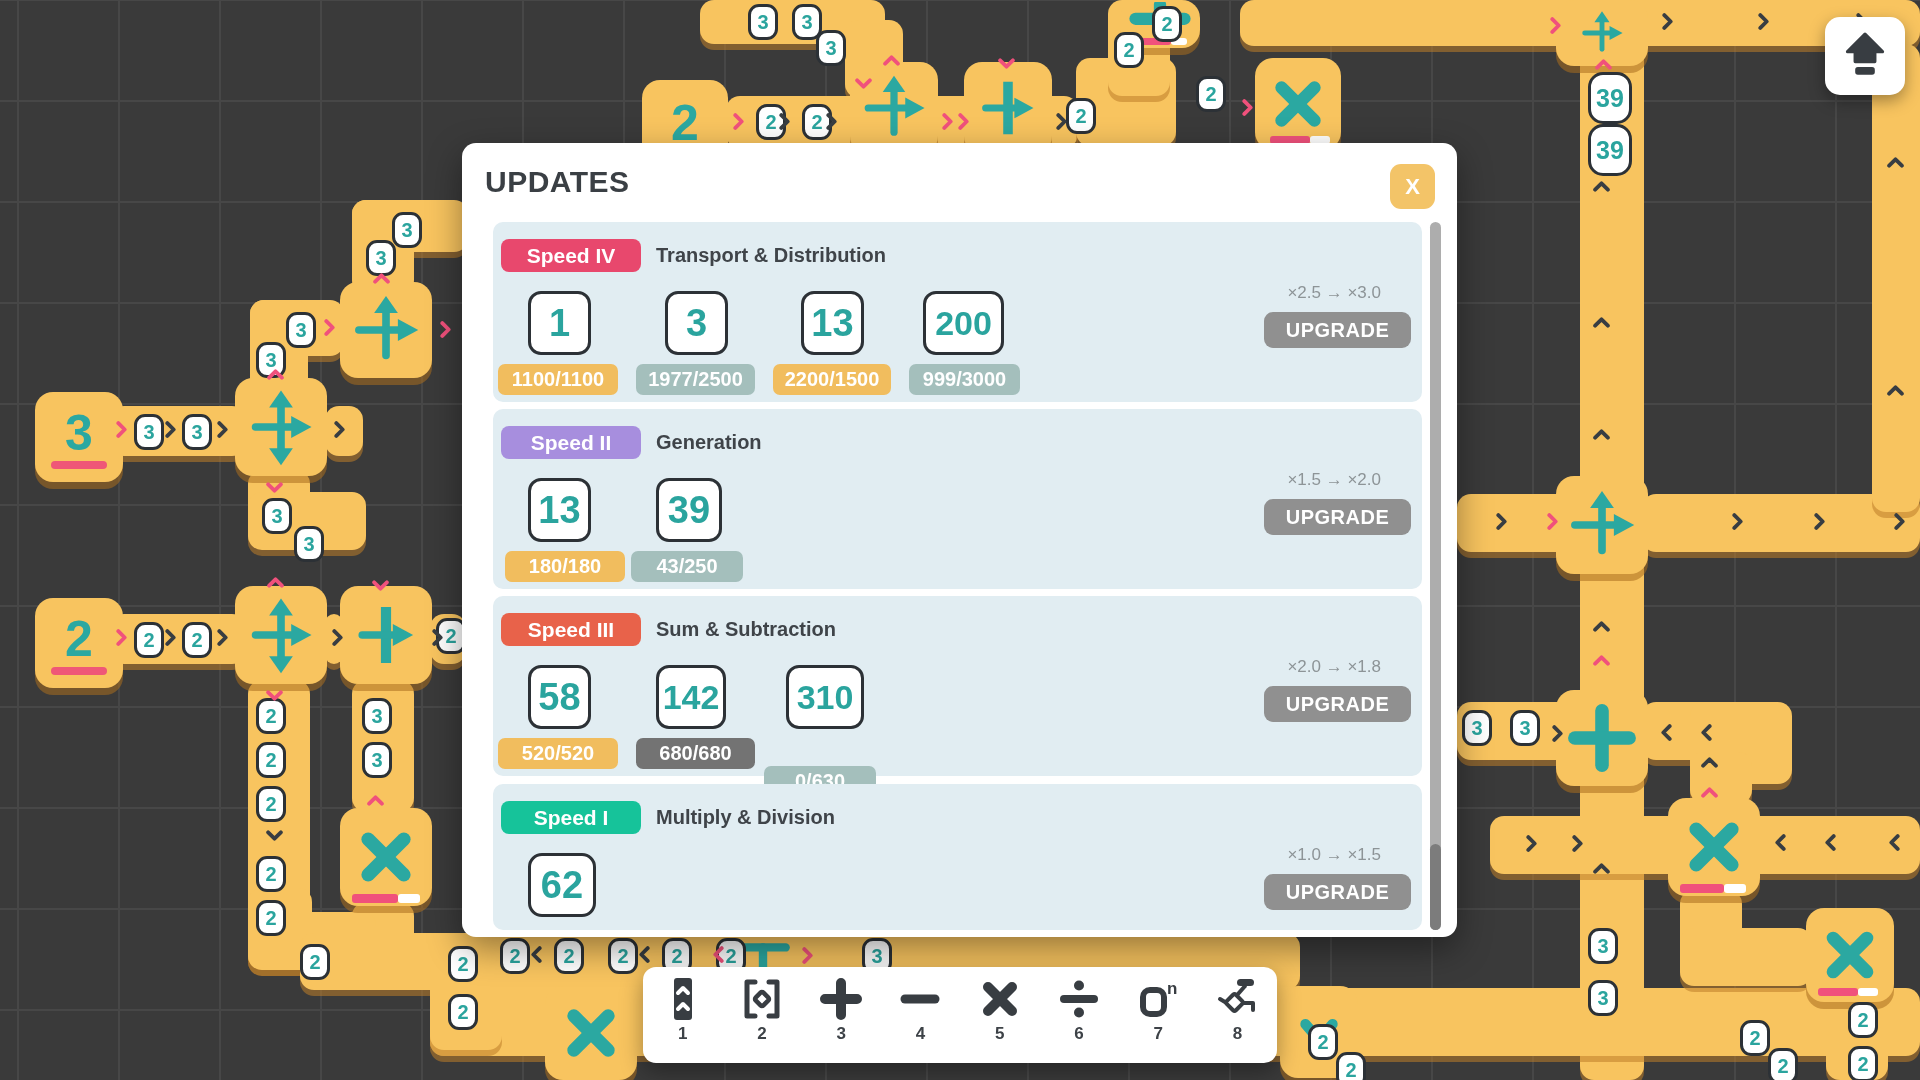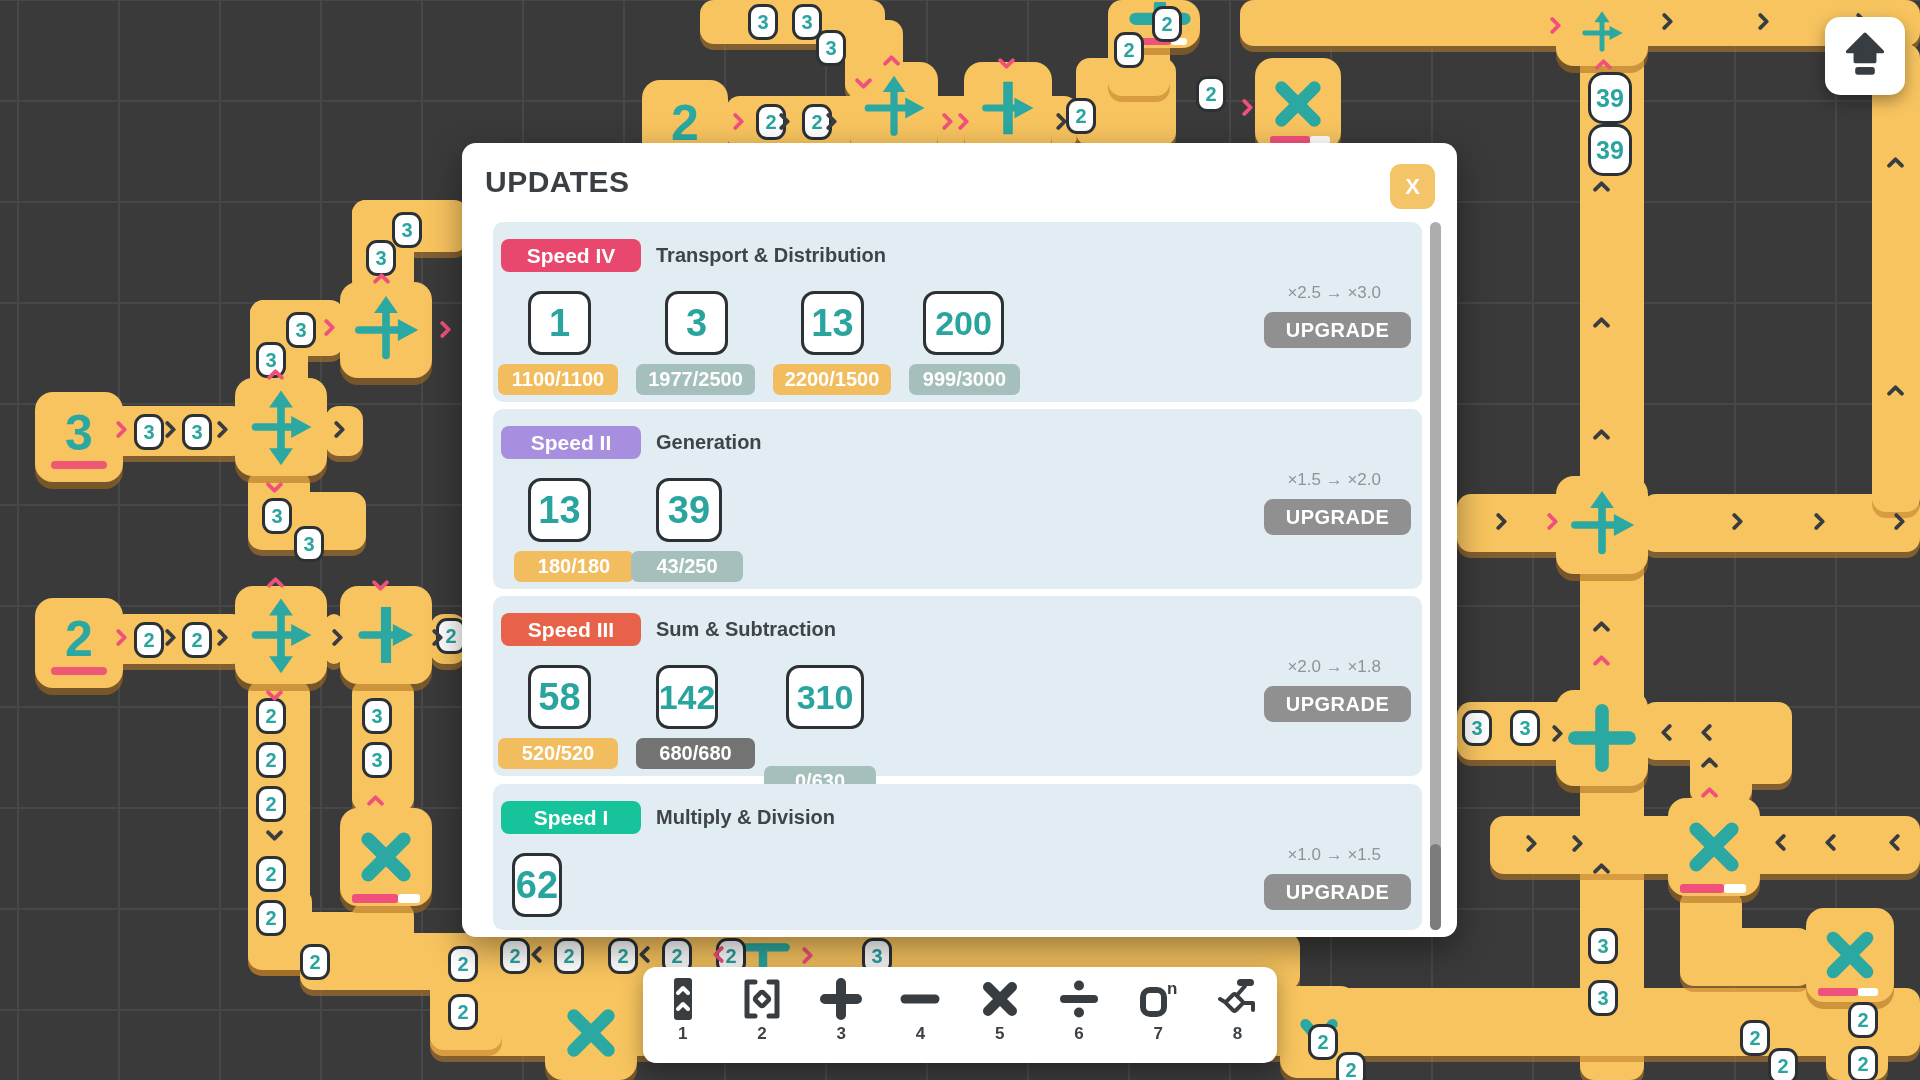--- a/index.html
+++ b/index.html
@@ -601,41 +601,41 @@
           <div class="chip" style="left: 280px; width: 118px; background: rgb(241, 189, 94);">2200/1500</div>
           <div class="chip" style="left: 416px; width: 111px; background: rgb(164, 191, 188);">999/3000</div>
           <div class="up-text">×2.5 → ×3.0</div>
           <button class="up-btn">UPGRADE</button>
         </div>
         <div class="section" style="top: 266px; height: 180px;">
           <div class="pill" style="background: rgb(167, 142, 222);">Speed II</div>
           <div class="category">Generation</div>
           <div class="card" style="left: 35px; width: 63px; font-size: 38px;">13</div>
           <div class="card" style="left: 163px; width: 66px; font-size: 38px;">39</div>
-          <div class="chip" style="left: 21px; width: 120px; background: rgb(241, 189, 94);">180/180</div>
+          <div class="chip" style="left: 12px; width: 120px; background: rgb(241, 189, 94);">180/180</div>
           <div class="chip" style="left: 138px; width: 112px; background: rgb(164, 191, 188);">43/250</div>
           <div class="up-text">×1.5 → ×2.0</div>
           <button class="up-btn">UPGRADE</button>
         </div>
         <div class="section" style="top: 453px; height: 180px;">
           <div class="pill" style="background: rgb(232, 98, 74);">Speed III</div>
           <div class="category">Sum &amp; Subtraction</div>
           <div class="card" style="left: 35px; width: 63px; font-size: 38px;">58</div>
-          <div class="card" style="left: 163px; width: 62px; font-size: 34px;">142</div>
+          <div class="card" style="left: 163px; width: 70px; font-size: 34px;">142</div>
           <div class="card" style="left: 293px; width: 78px; font-size: 34px;">310</div>
           <div class="chip" style="left: 5px; width: 120px; background: rgb(241, 189, 94);">520/520</div>
           <div class="chip" style="left: 143px; width: 119px; background: #737373;">680/680</div>
           <div class="chip" style="left: 271px; width: 112px; background: rgb(164, 191, 188); margin-top: 28px;">0/630</div>
           <div class="up-text">×2.0 → ×1.8</div>
           <button class="up-btn">UPGRADE</button>
         </div>
         <div class="section" style="top: 641px; height: 146px;">
           <div class="pill" style="background: rgb(22, 195, 154);">Speed I</div>
           <div class="category">Multiply &amp; Division</div>
-          <div class="card" style="left: 19px; width: 50px; font-size: 38px;">62</div>
+          <div class="card" style="left: 35px; width: 68px; font-size: 38px; border-radius: 14px;">62</div>
           <div class="up-text">×1.0 → ×1.5</div>
           <button class="up-btn">UPGRADE</button>
         </div>
       </div>
     <div class="scrollbar">
       <div class="scroll-thumb"></div>
     </div>
   </div>
 
   <div class="toolbar">

